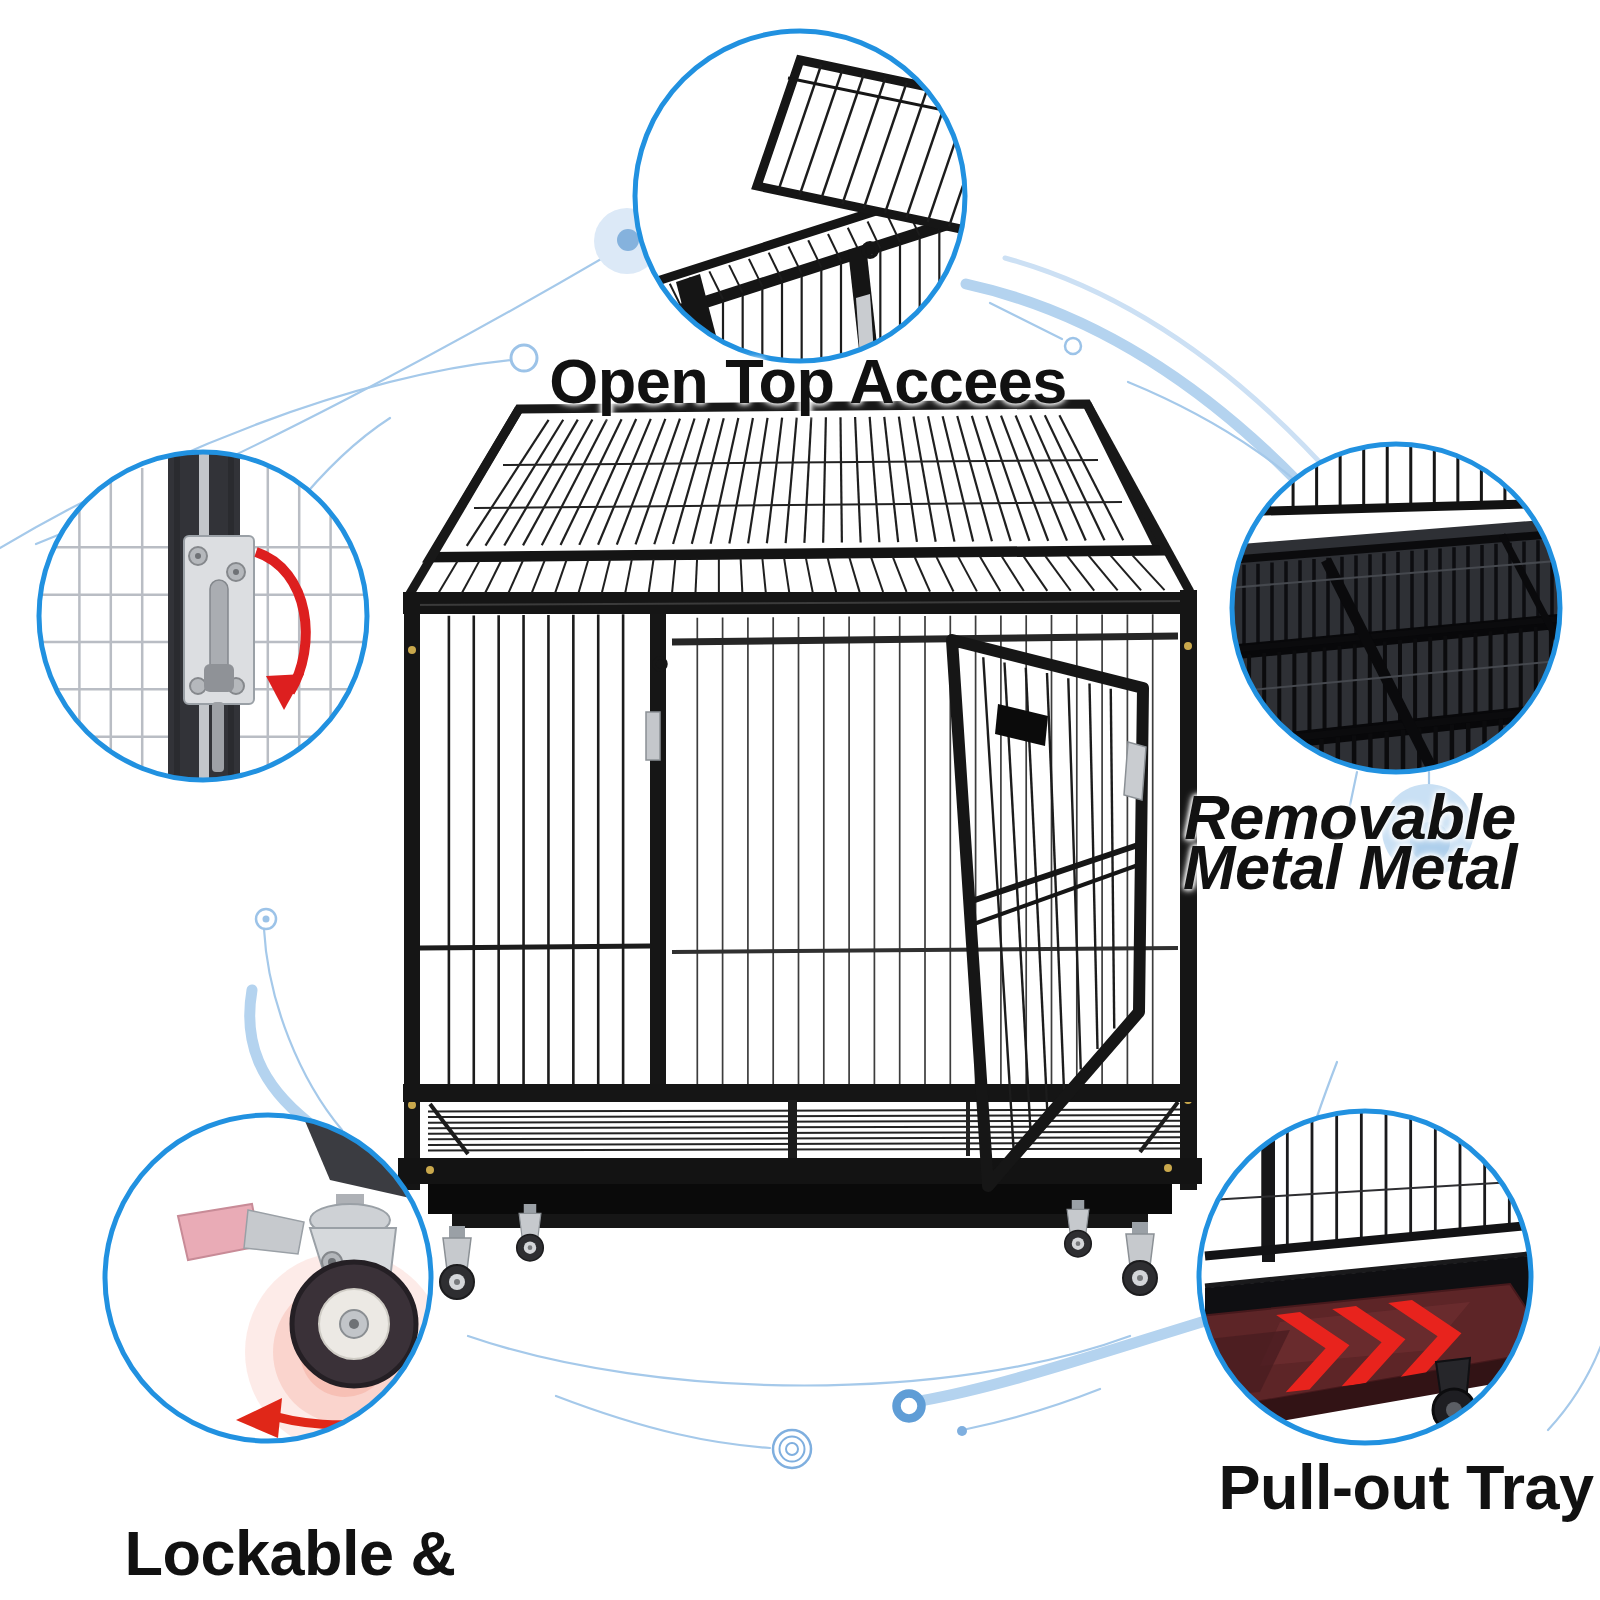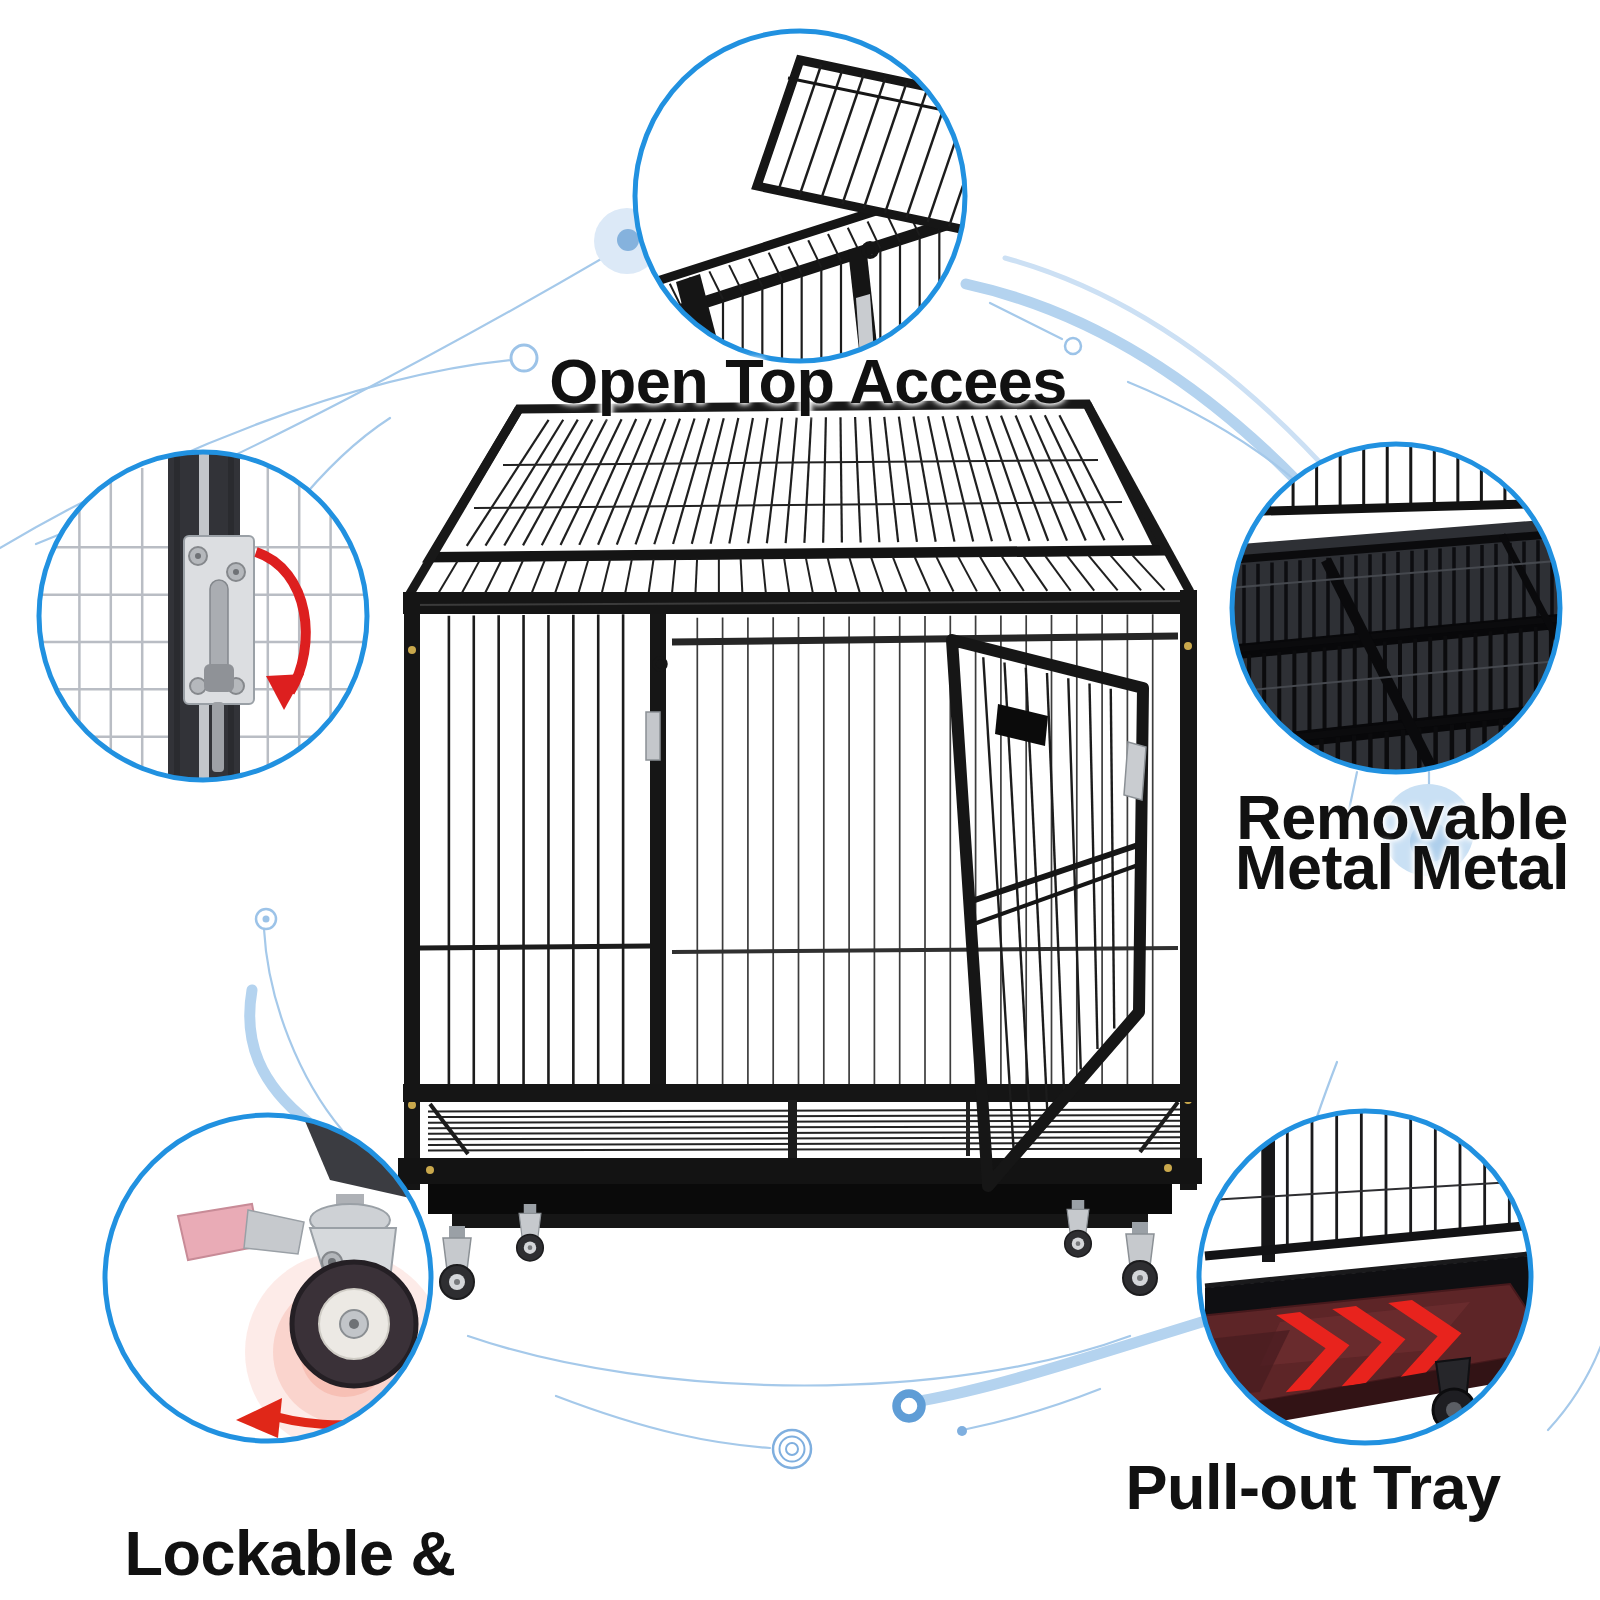--- a/index.html
+++ b/index.html
@@ -536,24 +536,24 @@
       <circle cx="1454" cy="1410" r="21" fill="#1e1e22" stroke="#0c0c0e" stroke-width="3"></circle>
       <circle cx="1454" cy="1410" r="8" fill="#5b5e64"></circle>
     </g>
     <circle cx="1365" cy="1277" r="166" fill="none" stroke="#2191E0" stroke-width="5"></circle>
   </g>
 </svg>
 
 <div class="lbl" style="left:808px;top:356px;">
   <span>Open Top Accees</span>
 </div>
-<div class="lbl" style="left:1402px;top:792px;">
+<div class="lbl" style="left:1350px;top:792px;font-style:italic;">
   <span>Removable</span><br>
   <span>Metal Metal</span>
 </div>
 <div class="lbl" style="left:290px;top:1528px;">
   <span>Lockable &amp;</span><br>
 </div>
-<div class="lbl" style="left:1313px;top:1462px;">
+<div class="lbl" style="left:1406px;top:1462px;">
   <span>Pull-out Tray</span>
 </div>
 
 </div>
 
 </body></html>

